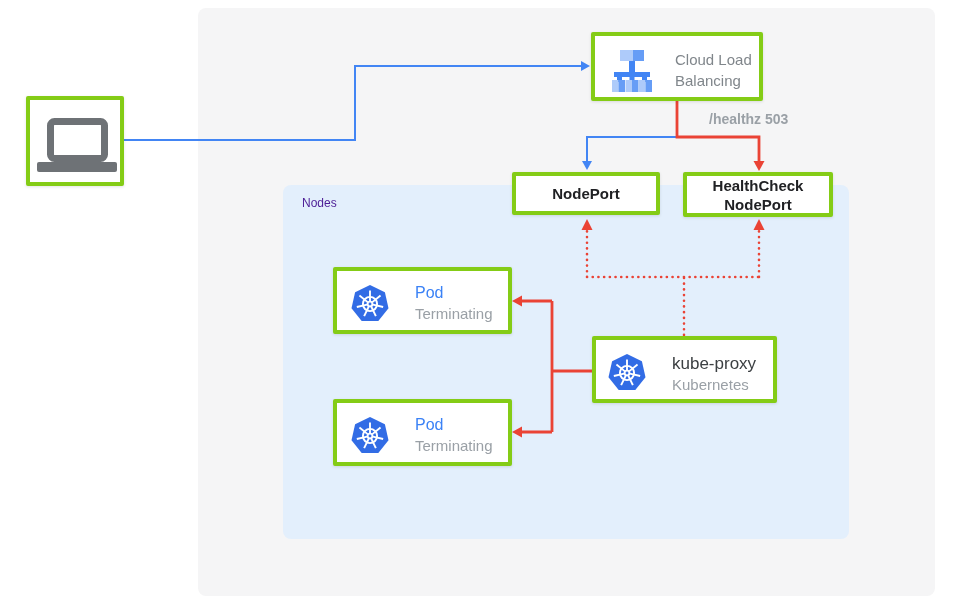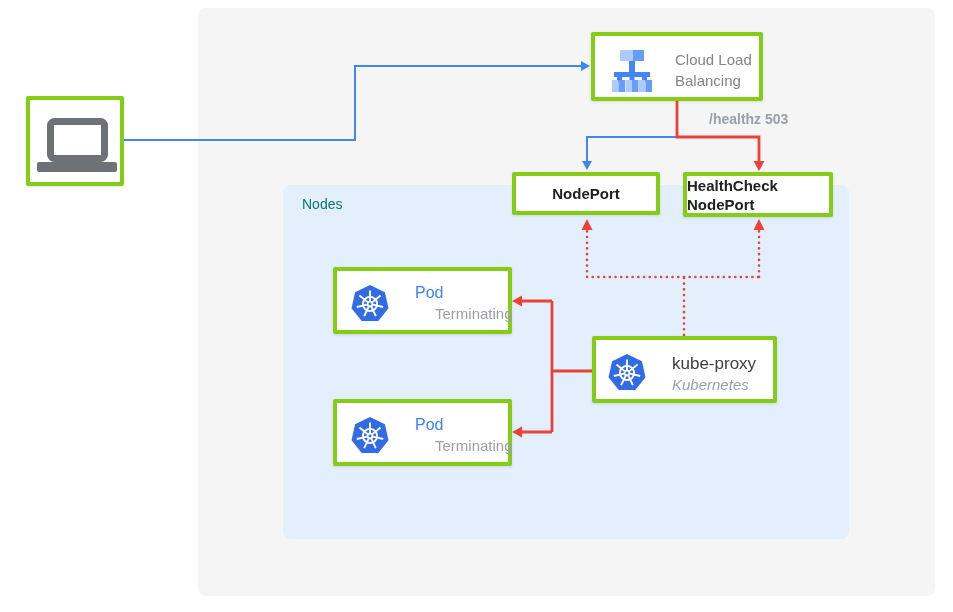--- a/index.html
+++ b/index.html
@@ -1,38 +1,38 @@
 <!DOCTYPE html>
 <html><head>
 <meta charset="utf-8">
 <style>
   html,body{margin:0;padding:0;background:#ffffff;}
   .canvas{position:relative;width:953px;height:612px;background:#ffffff;overflow:hidden;
           font-family:"Liberation Sans","DejaVu Sans",sans-serif;}
   .panel{position:absolute;border-radius:8px;}
   .panel-cluster{left:198px;top:8px;width:737px;height:588px;background:#f5f5f6;}
   .panel-nodes{left:283px;top:185px;width:566px;height:354px;background:#e3effc;}
-  .panel-nodes-label{position:absolute;left:19px;top:11px;font-size:14px;color:#0f766e;}
+  .panel-nodes-label{position:absolute;left:19px;top:11px;font-size:12px;color:#4c1d95;}
   .arrows{position:absolute;left:0;top:0;pointer-events:none;}
   .card{position:absolute;background:#ffffff;border:4px solid #84cc16;border-radius:2px;
         box-shadow:0 1px 3px rgba(60,64,67,.14);box-sizing:border-box;}
   .card-laptop{left:26px;top:96px;width:98px;height:90px;}
   .card-clb{left:591px;top:32px;width:172px;height:69px;}
   .card-nodeport{left:512px;top:172px;width:148px;height:43px;display:flex;align-items:center;justify-content:center;}
-  .card-hc{left:683px;top:172px;width:150px;height:45px;display:flex;flex-direction:column;align-items:flex-start;justify-content:center;}
+  .card-hc{left:683px;top:172px;width:150px;height:45px;display:flex;flex-direction:column;align-items:center;justify-content:center;}
   .card-pod1{left:333px;top:267px;width:179px;height:67px;}
   .card-pod2{left:333px;top:399px;width:179px;height:67px;}
   .card-kp{left:592px;top:336px;width:185px;height:67px;}
   .port-label{font-size:15px;font-weight:700;color:#202124;line-height:19px;text-align:center;}
   .icon-abs{position:absolute;}
   .node-title{position:absolute;font-size:16px;color:#3b82f6;line-height:20px;}
-  .node-sub{position:absolute;font-size:15px;color:#9aa0a6;line-height:20px;margin-left:20px;}
+  .node-sub{position:absolute;font-size:15px;color:#9aa0a6;line-height:20px;}
   .clb-text{position:absolute;left:80px;top:13px;font-size:15px;color:#80868b;line-height:21px;}
   .kp-title{position:absolute;left:76px;top:13px;font-size:17px;color:#3c4043;line-height:21px;text-align:right;}
-  .kp-sub{position:absolute;left:76px;top:35px;font-size:15px;color:#9aa0a6;line-height:20px;font-style:italic;}
+  .kp-sub{position:absolute;left:76px;top:35px;font-size:15px;color:#9aa0a6;line-height:20px;}
   .healthz{position:absolute;left:689px;top:111px;font-size:14px;font-weight:700;color:#9aa0a6;margin-left:20px;}
 </style>
 </head>
 <body>
 
 <div class="canvas">
 
   <div class="panel panel-cluster"></div>
   <div class="panel panel-nodes">
     <div class="panel-nodes-label">Nodes</div>

